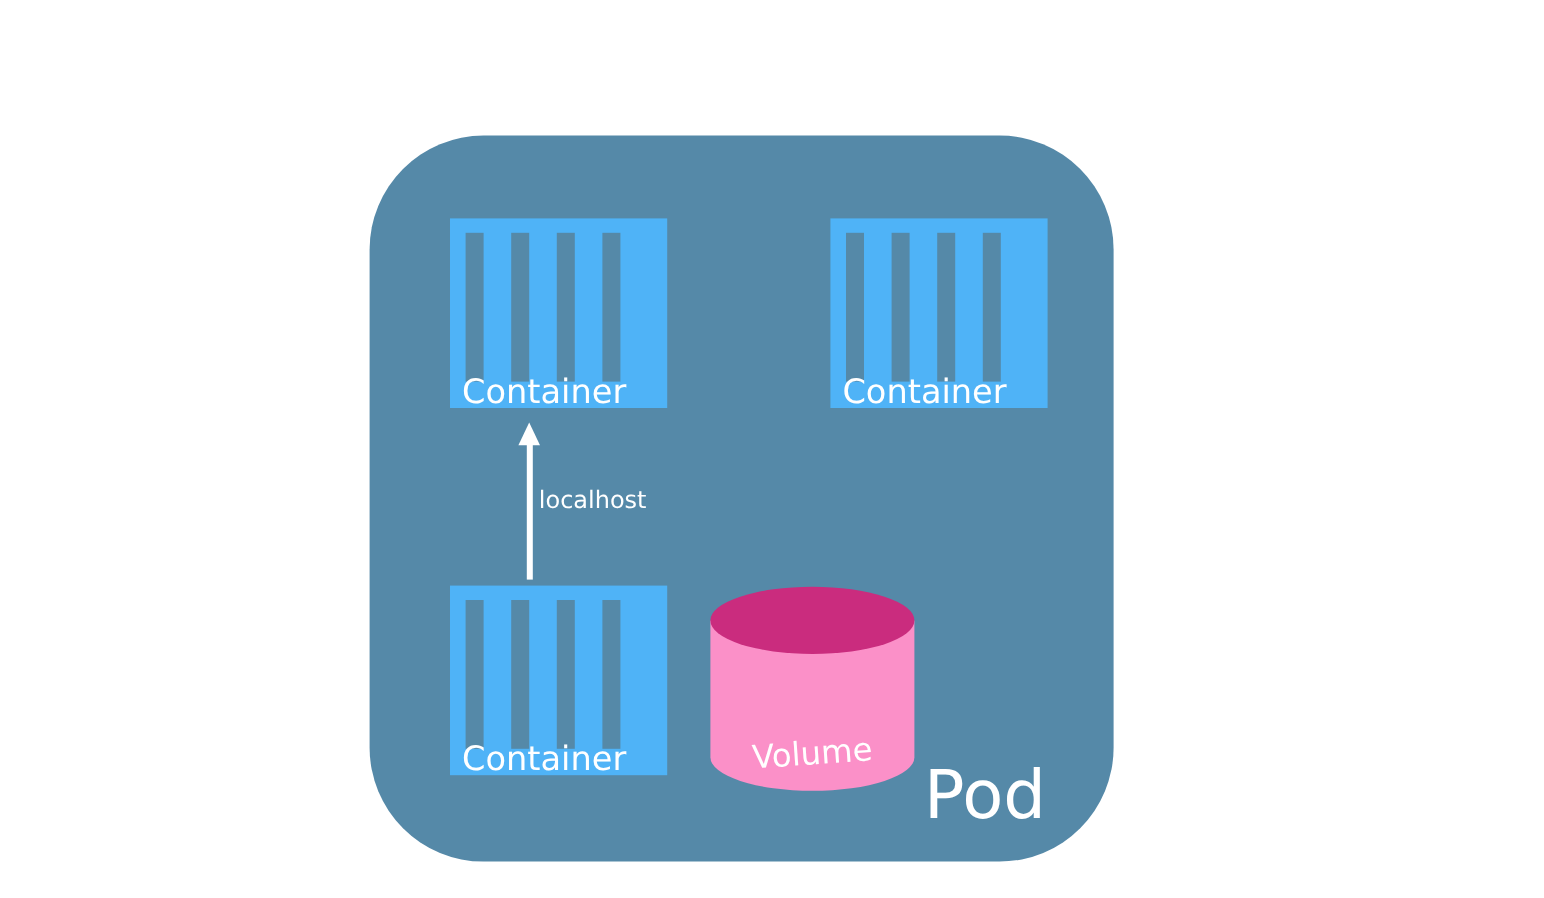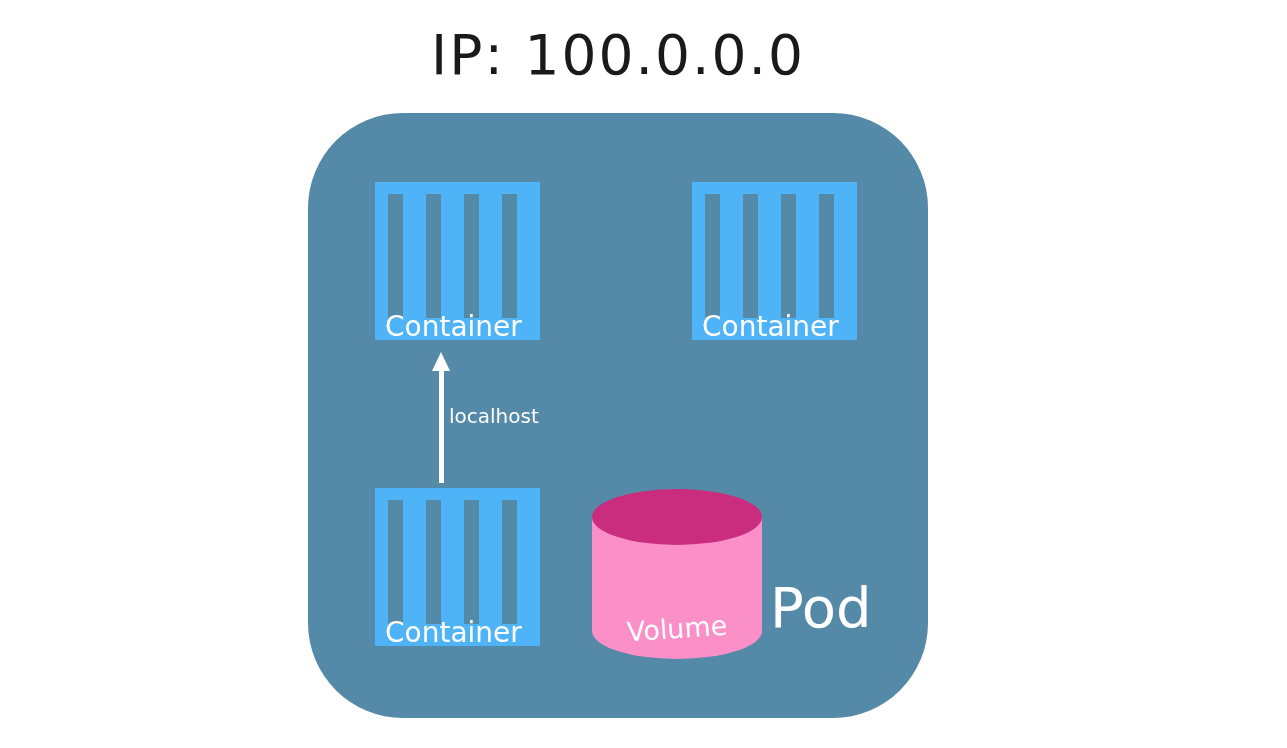--- a/index.html
+++ b/index.html
@@ -17,21 +17,21 @@
     text-align:center;font-size:55px;line-height:1.2;
     color:var(--title-color);letter-spacing:2px;white-space:nowrap;
   }
 
   .pod{
     position:absolute;left:308px;top:113px;width:620px;height:605px;
     background:var(--pod-bg);border-radius:95px;
   }
 
   .container-icon{
-    position:absolute;width:165px;height:158px;
+    position:absolute;width:181px;height:158px;
     background:var(--container-blue);
   }
   .container-icon.pos-tl{left:67px;top:69px;}
   .container-icon.pos-tr{left:384px;top:69px;}
   .container-icon.pos-bl{left:67px;top:375px;}
   .slats{position:absolute;left:13px;top:12px;display:flex;gap:23px;}
   .slat{width:15px;height:124px;background:var(--pod-bg);}
   .container-label{
     position:absolute;left:10px;bottom:-3px;
     font-size:28px;line-height:1.15;color:var(--label-white);white-space:nowrap;
@@ -59,30 +59,29 @@
     position:absolute;left:0;top:0;width:170px;height:56px;
     background:var(--volume-top);border-radius:50%;
   }
   .volume-label{
     position:absolute;left:0;bottom:15px;width:100%;text-align:center;
     transform:rotate(-4deg);
     font-size:27px;color:var(--label-white);white-space:nowrap;
   }
 
   .pod-label{
-    position:absolute;left:462px;top:461px;
+    position:absolute;left:462px;top:517px;
     font-size:56px;line-height:1.2;color:var(--label-white);white-space:nowrap;
   }
 </style>
 </head>
 <body>
 
 <div class="stage">
 
-  <div class="diagram-title">IP: 100.0.0.0</div>
 
   <div class="pod">
 
     <div class="container-icon pos-tl">
       <div class="slats">
         <div class="slat"></div>
         <div class="slat"></div>
         <div class="slat"></div>
         <div class="slat"></div>
       </div>

